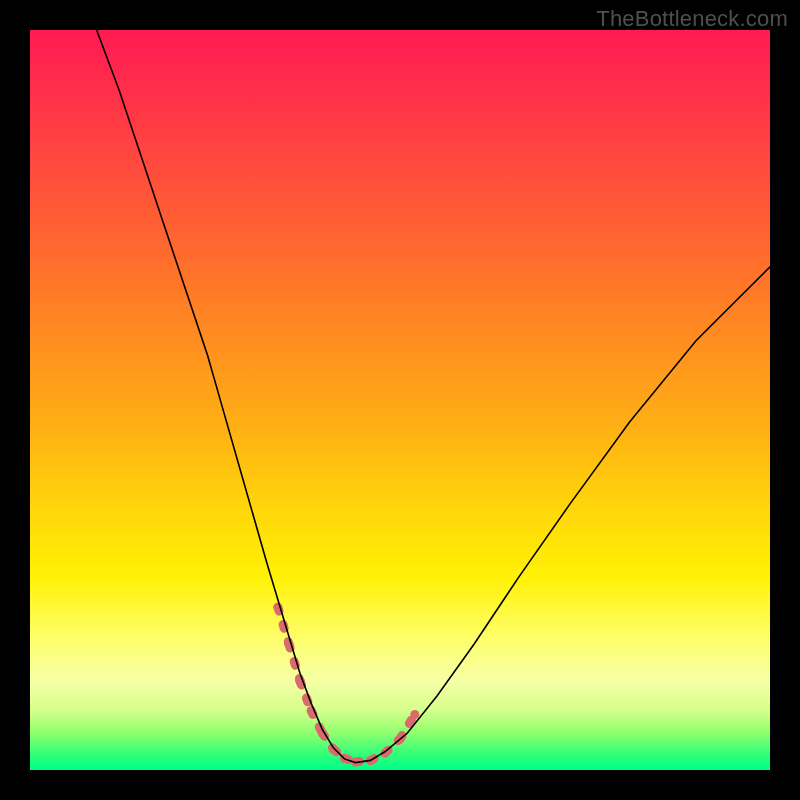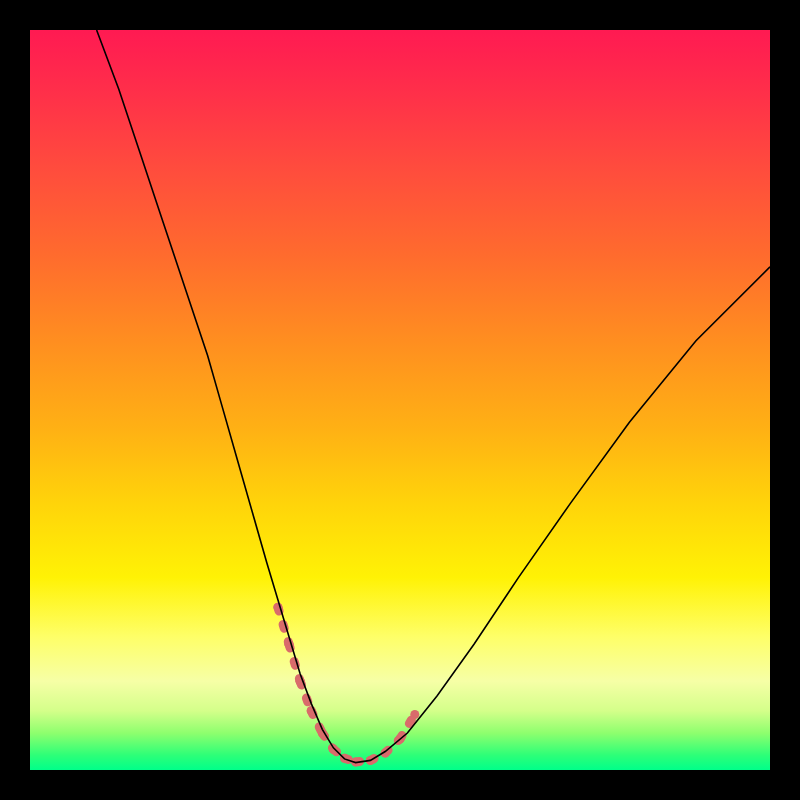--- a/index.html
+++ b/index.html
@@ -55,20 +55,21 @@
     position: absolute;
     inset: 0;
     width: 100%;
     height: 100%;
   }
 </style>
 </head>
 <body>
 
 <div class="frame">
+  <div class="watermark">TheBottleneck.com</div>
   <div class="plot-area">
     <div class="gradient-bg"></div>
     <svg class="curve" viewBox="0 0 740 740" preserveAspectRatio="none">
       <g id="marker-group">
           <circle cx="247.9" cy="577.2" r="4.5" fill="#d96b6b"></circle>
           <circle cx="259.0" cy="614.2" r="4.5" fill="#d96b6b"></circle>
           <line x1="247.9" y1="577.2" x2="259.0" y2="614.2" stroke="#d96b6b" stroke-width="9" stroke-linecap="round" stroke-dasharray="4 14"></line>
           <circle cx="270.1" cy="651.2" r="4.5" fill="#d96b6b"></circle>
           <line x1="259.0" y1="614.2" x2="270.1" y2="651.2" stroke="#d96b6b" stroke-width="9" stroke-linecap="round" stroke-dasharray="4 14"></line>
           <circle cx="281.2" cy="680.8" r="4.5" fill="#d96b6b"></circle>

